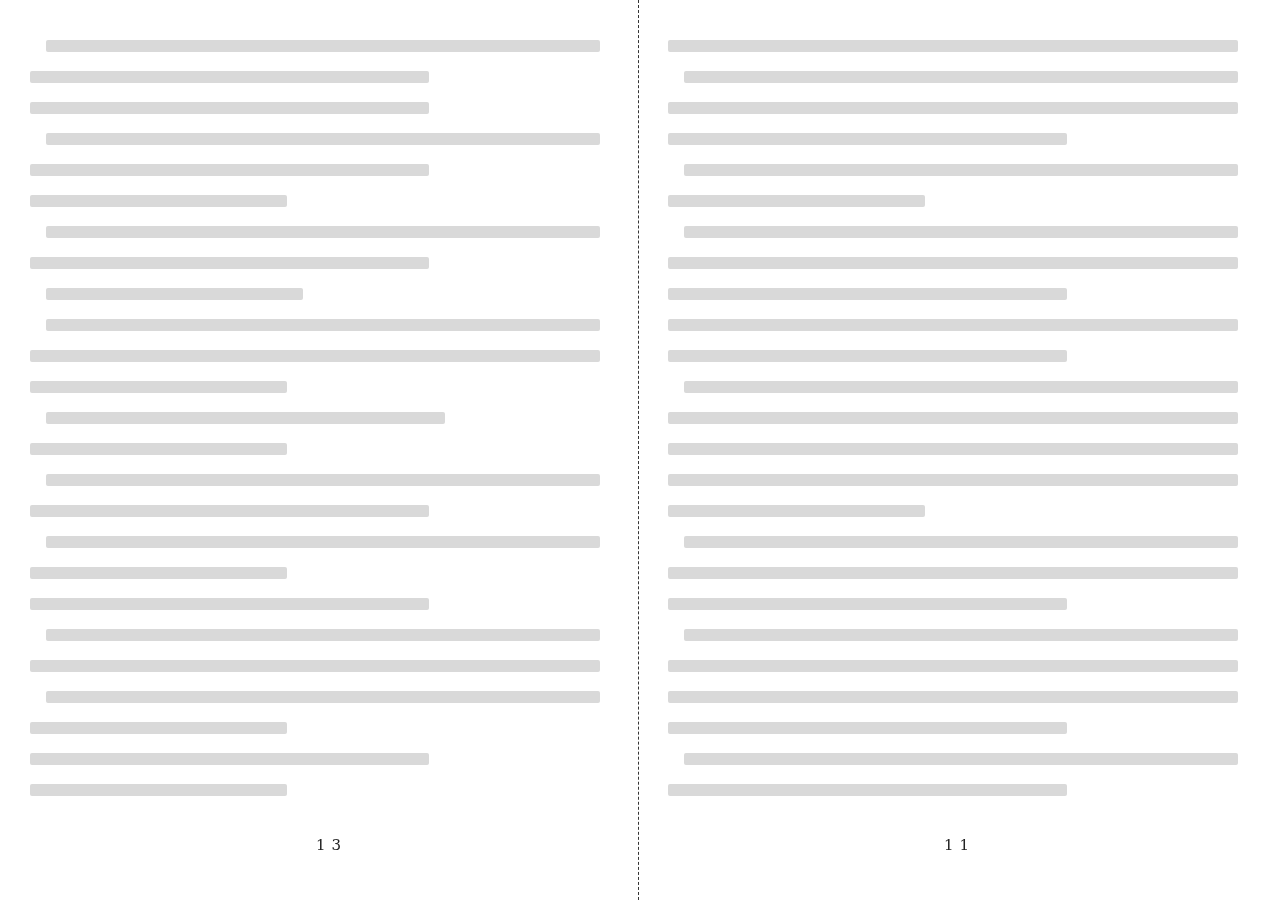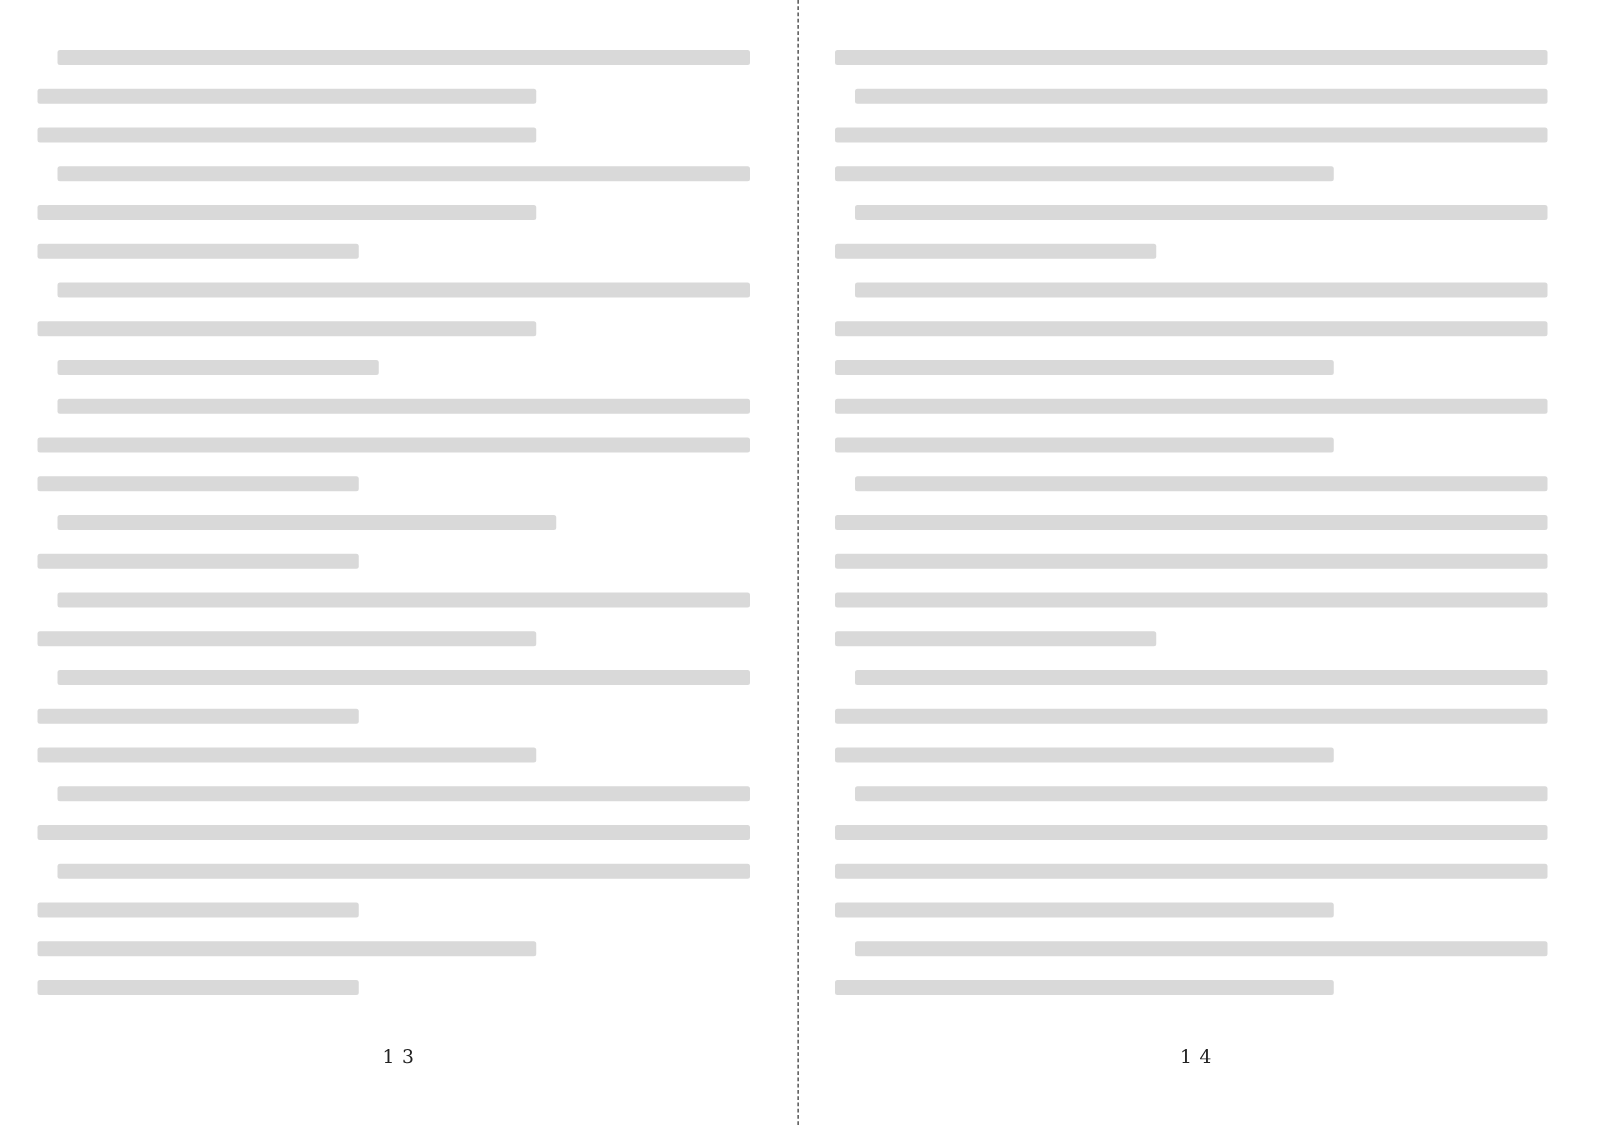--- a/index.html
+++ b/index.html
@@ -17,21 +17,21 @@
     .line.short { width: 45%; }
     .line.mid { width: 70%; }
     .line.indent { margin-left: 16px; }
     .divider {
       position: absolute; left: 638px; top: 0; height: 900px;
       border-left: 1px dashed #333;
     }
     .page-number {
       position: absolute; top: 836px; font-size: 15px; letter-spacing: 6px;
     }
-    .page-number.left { left: 306px; }
+    .page-number.left { left: 316px; }
     .page-number.right { left: 944px; }
   </style>
 </head>
 <body>
 
 <div class="page left">
   <div class="line indent"></div>
   <div class="line mid"></div>
   <div class="line mid"></div>
   <div class="line indent"></div>
@@ -82,13 +82,13 @@
   <div class="line mid"></div>
   <div class="line indent"></div>
   <div class="line"></div>
   <div class="line"></div>
   <div class="line mid"></div>
   <div class="line indent"></div>
   <div class="line mid"></div>
 </div>
 
 <div class="page-number left">13</div>
-<div class="page-number right">14</div>
+<div class="page-number right">11</div>
 
 </body></html>

